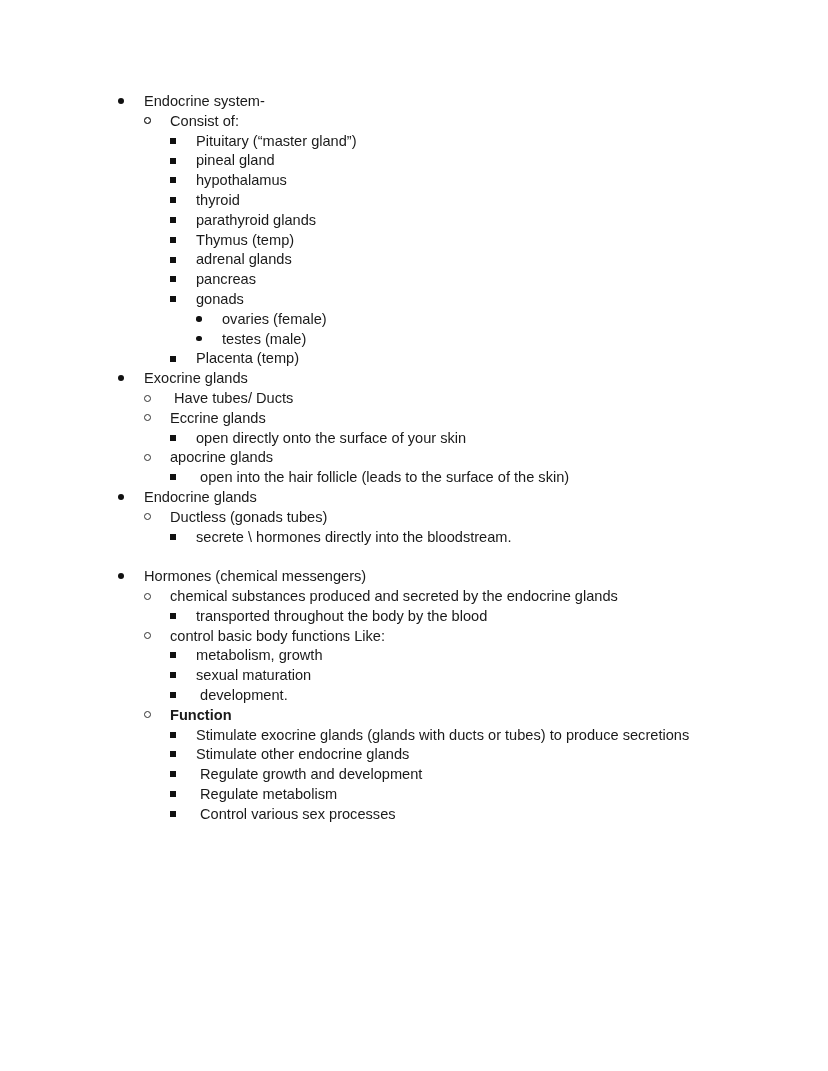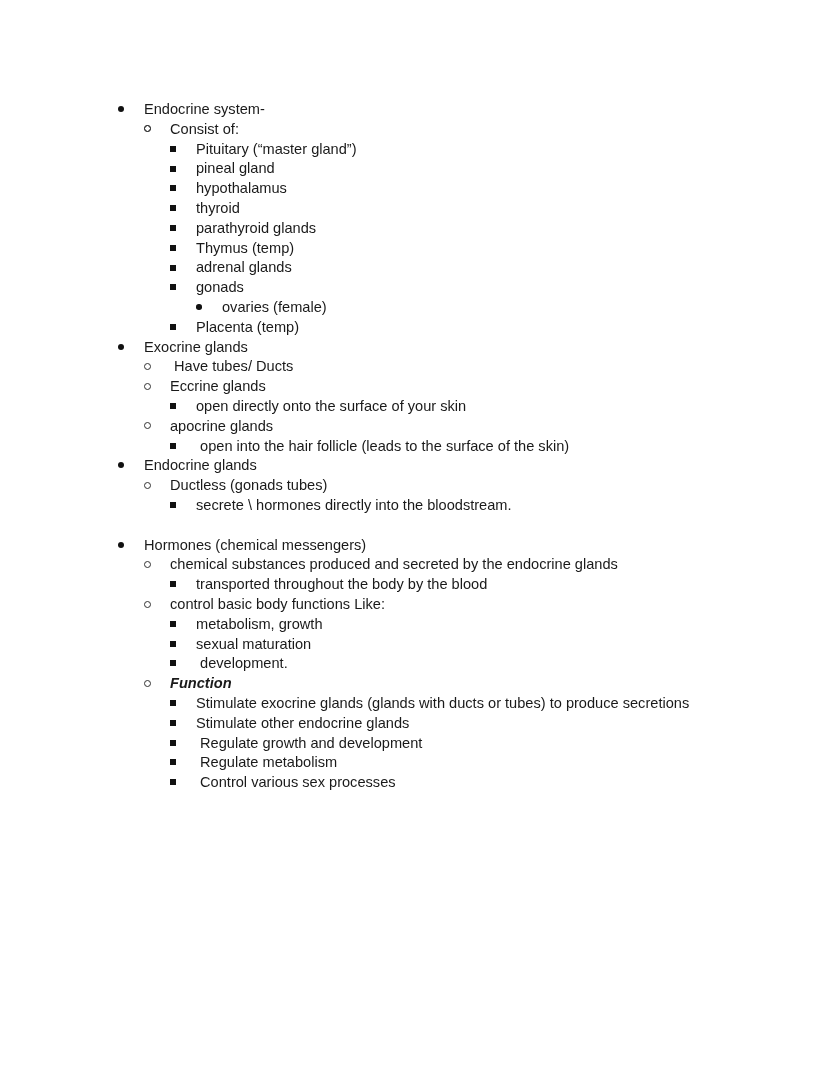--- a/index.html
+++ b/index.html
@@ -13,21 +13,21 @@
     width: 828px;
     height: 1071px;
     background: #ffffff;
     font-family: "Liberation Sans", sans-serif;
     color: #1a1a1a;
     overflow: hidden;
   }
   .doc-body {
     position: absolute;
     left: 118px;
-    top: 100px;
+    top: 92px;
     width: 620px;
   }
 
   ul.outline {
     list-style: none;
     margin: 0;
     padding: 0;
   }
   ul.outline ul {
     list-style: none;
@@ -154,27 +154,35 @@
               <li class="item">
                 <span class="marker square"></span>
                 <span class="txt">Thymus (temp)</span>
               </li>
               <li class="item">
                 <span class="marker square"></span>
                 <span class="txt">adrenal glands</span>
               </li>
               <li class="item">
                 <span class="marker square"></span>
+                <span class="txt">pancreas</span>
+              </li>
+              <li class="item">
+                <span class="marker square"></span>
                 <span class="txt">gonads</span>
 
                 <ul class="lvl4">
                   <li class="item">
                     <span class="marker disc-sm"></span>
                     <span class="txt">ovaries (female)</span>
                   </li>
+                  <li class="item">
+                    <span class="marker disc-sm"></span>
+                    <span class="txt">testes (male)</span>
+                  </li>
                 </ul>
               </li>
               <li class="item">
                 <span class="marker square"></span>
                 <span class="txt">Placenta (temp)</span>
               </li>
             </ul>
           </li>
         </ul>
       </li>
@@ -265,21 +273,21 @@
               </li>
               <li class="item">
                 <span class="marker square"></span>
                 <span class="txt"> development.</span>
               </li>
             </ul>
           </li>
 
           <li class="item">
             <span class="marker circle"></span>
-            <span class="txt" style="font-weight:bold;font-style:italic;">Function</span>
+            <span class="txt" style="font-weight:bold;">Function</span>
 
             <ul class="lvl3">
               <li class="item wide">
                 <span class="marker square"></span>
                 <span class="txt">Stimulate exocrine glands (glands with ducts or tubes) to produce secretions</span>
               </li>
               <li class="item">
                 <span class="marker square"></span>
                 <span class="txt">Stimulate other endocrine glands</span>
               </li>

